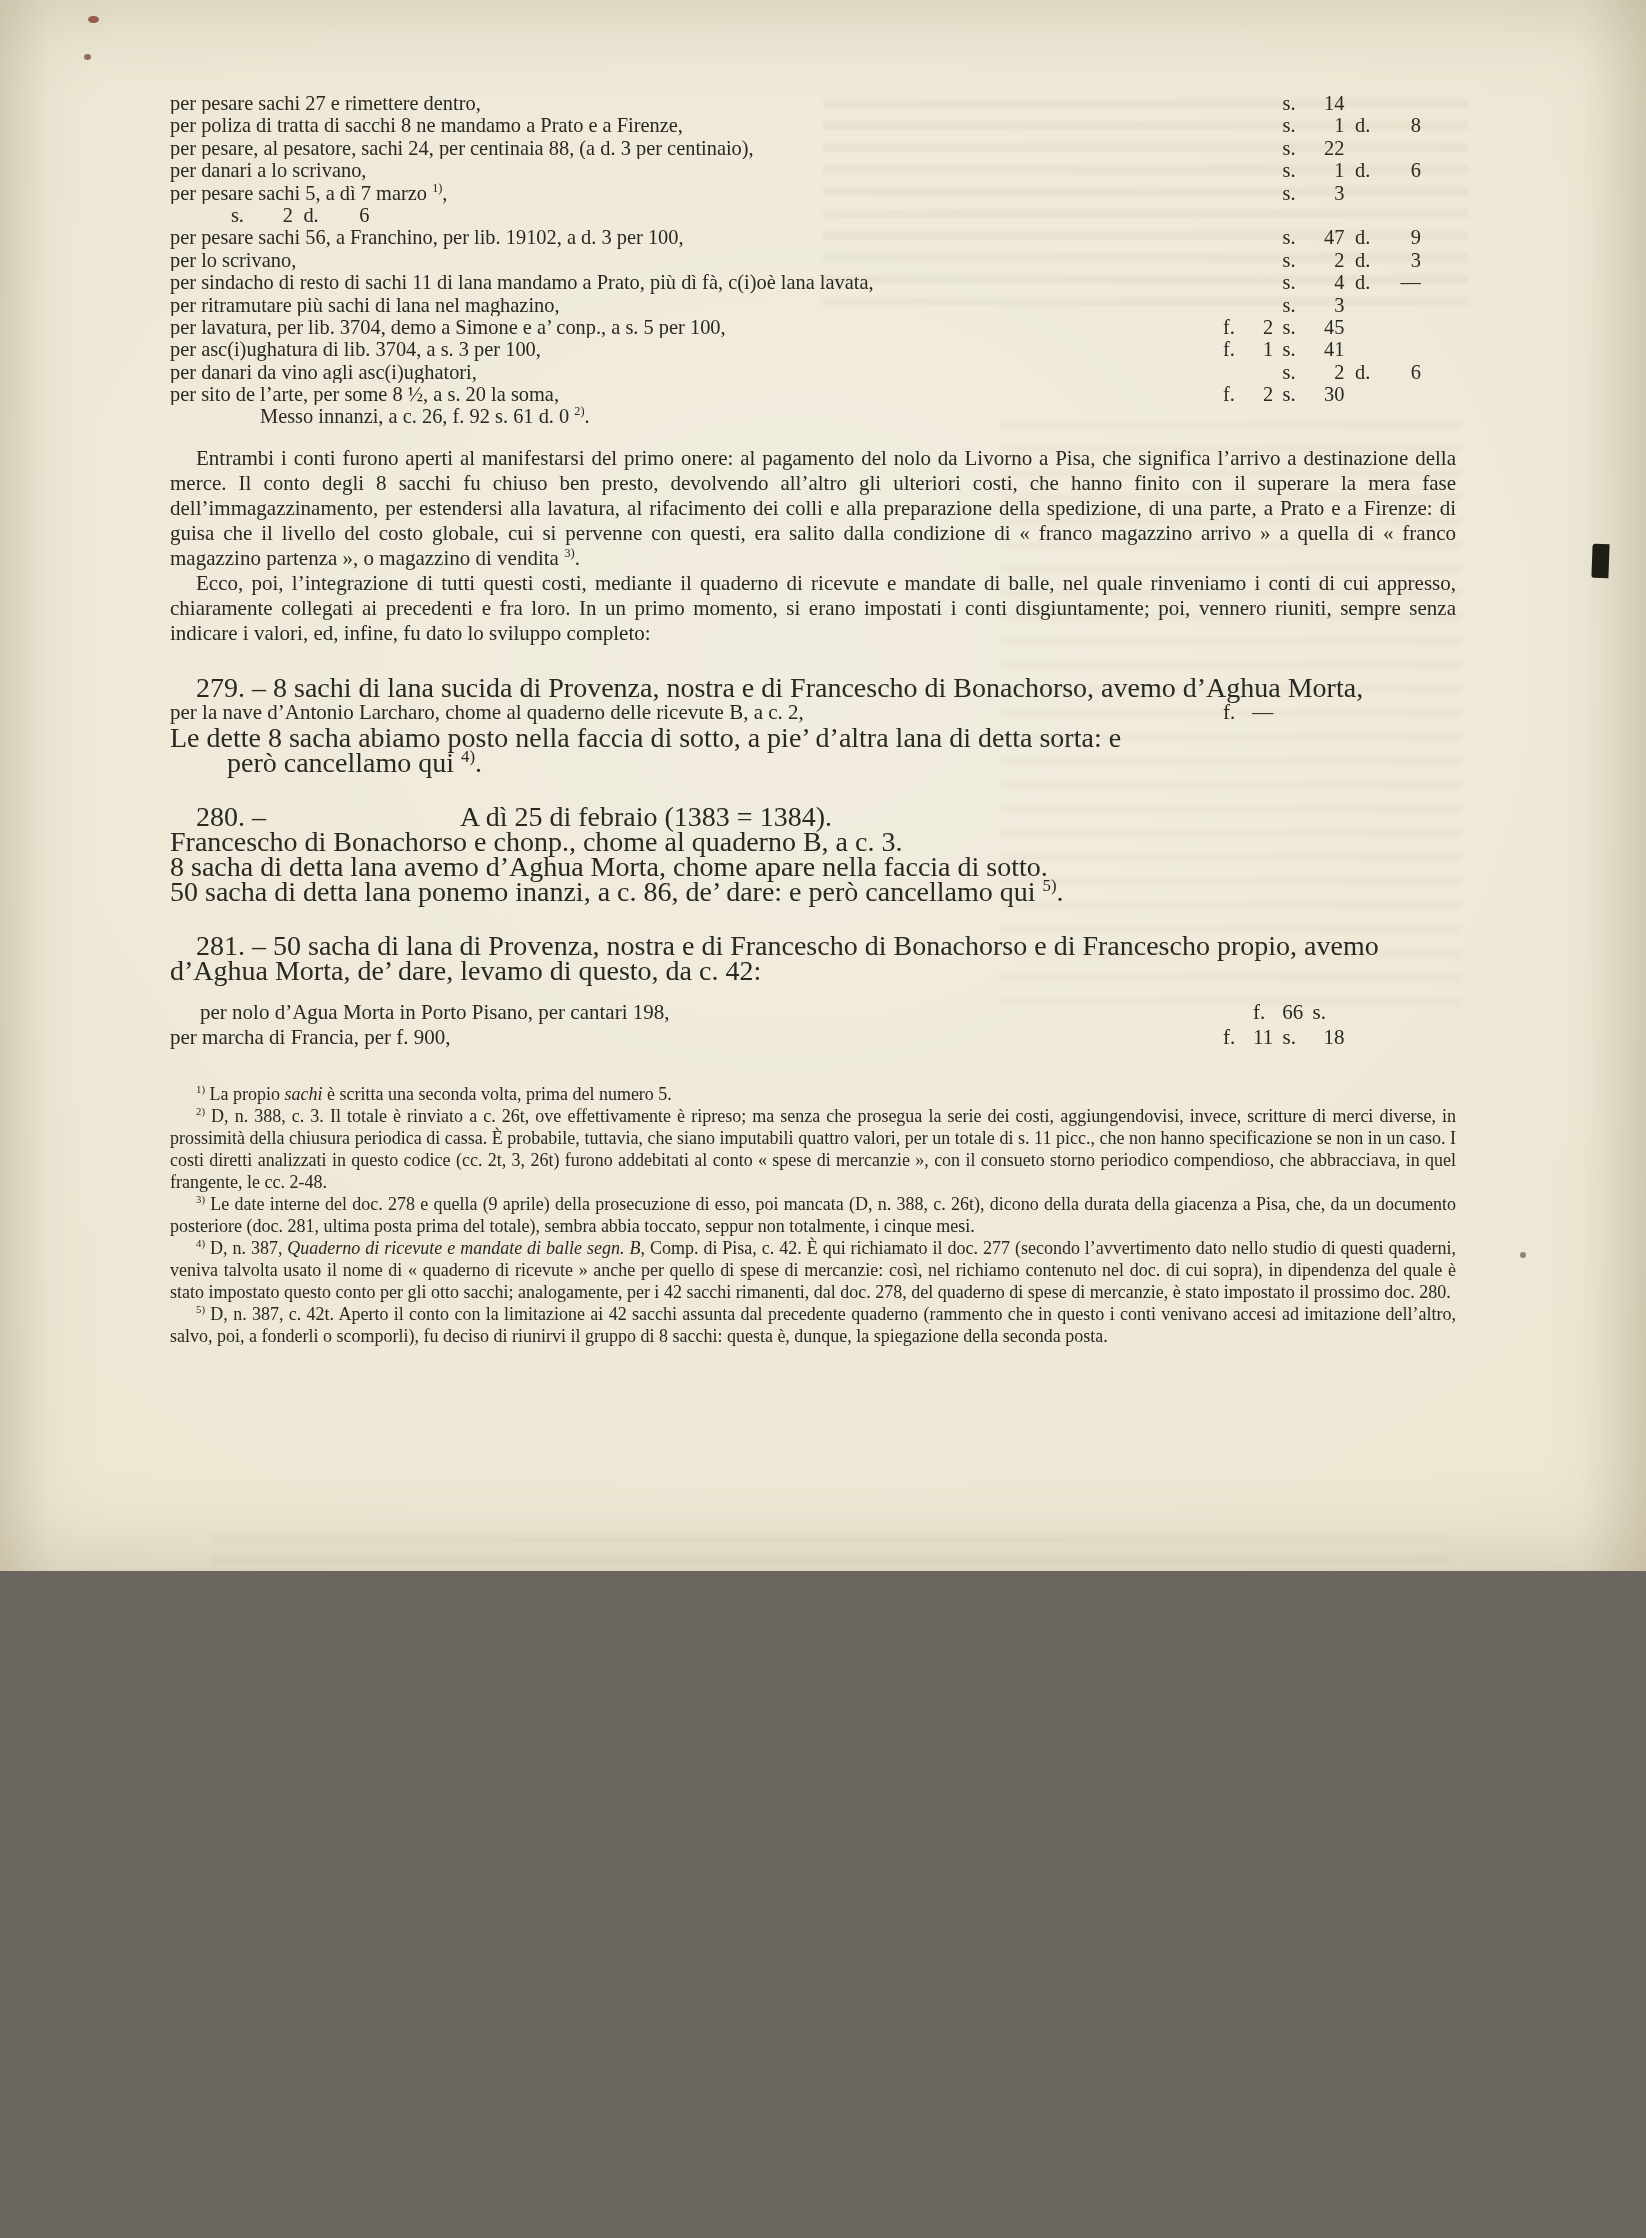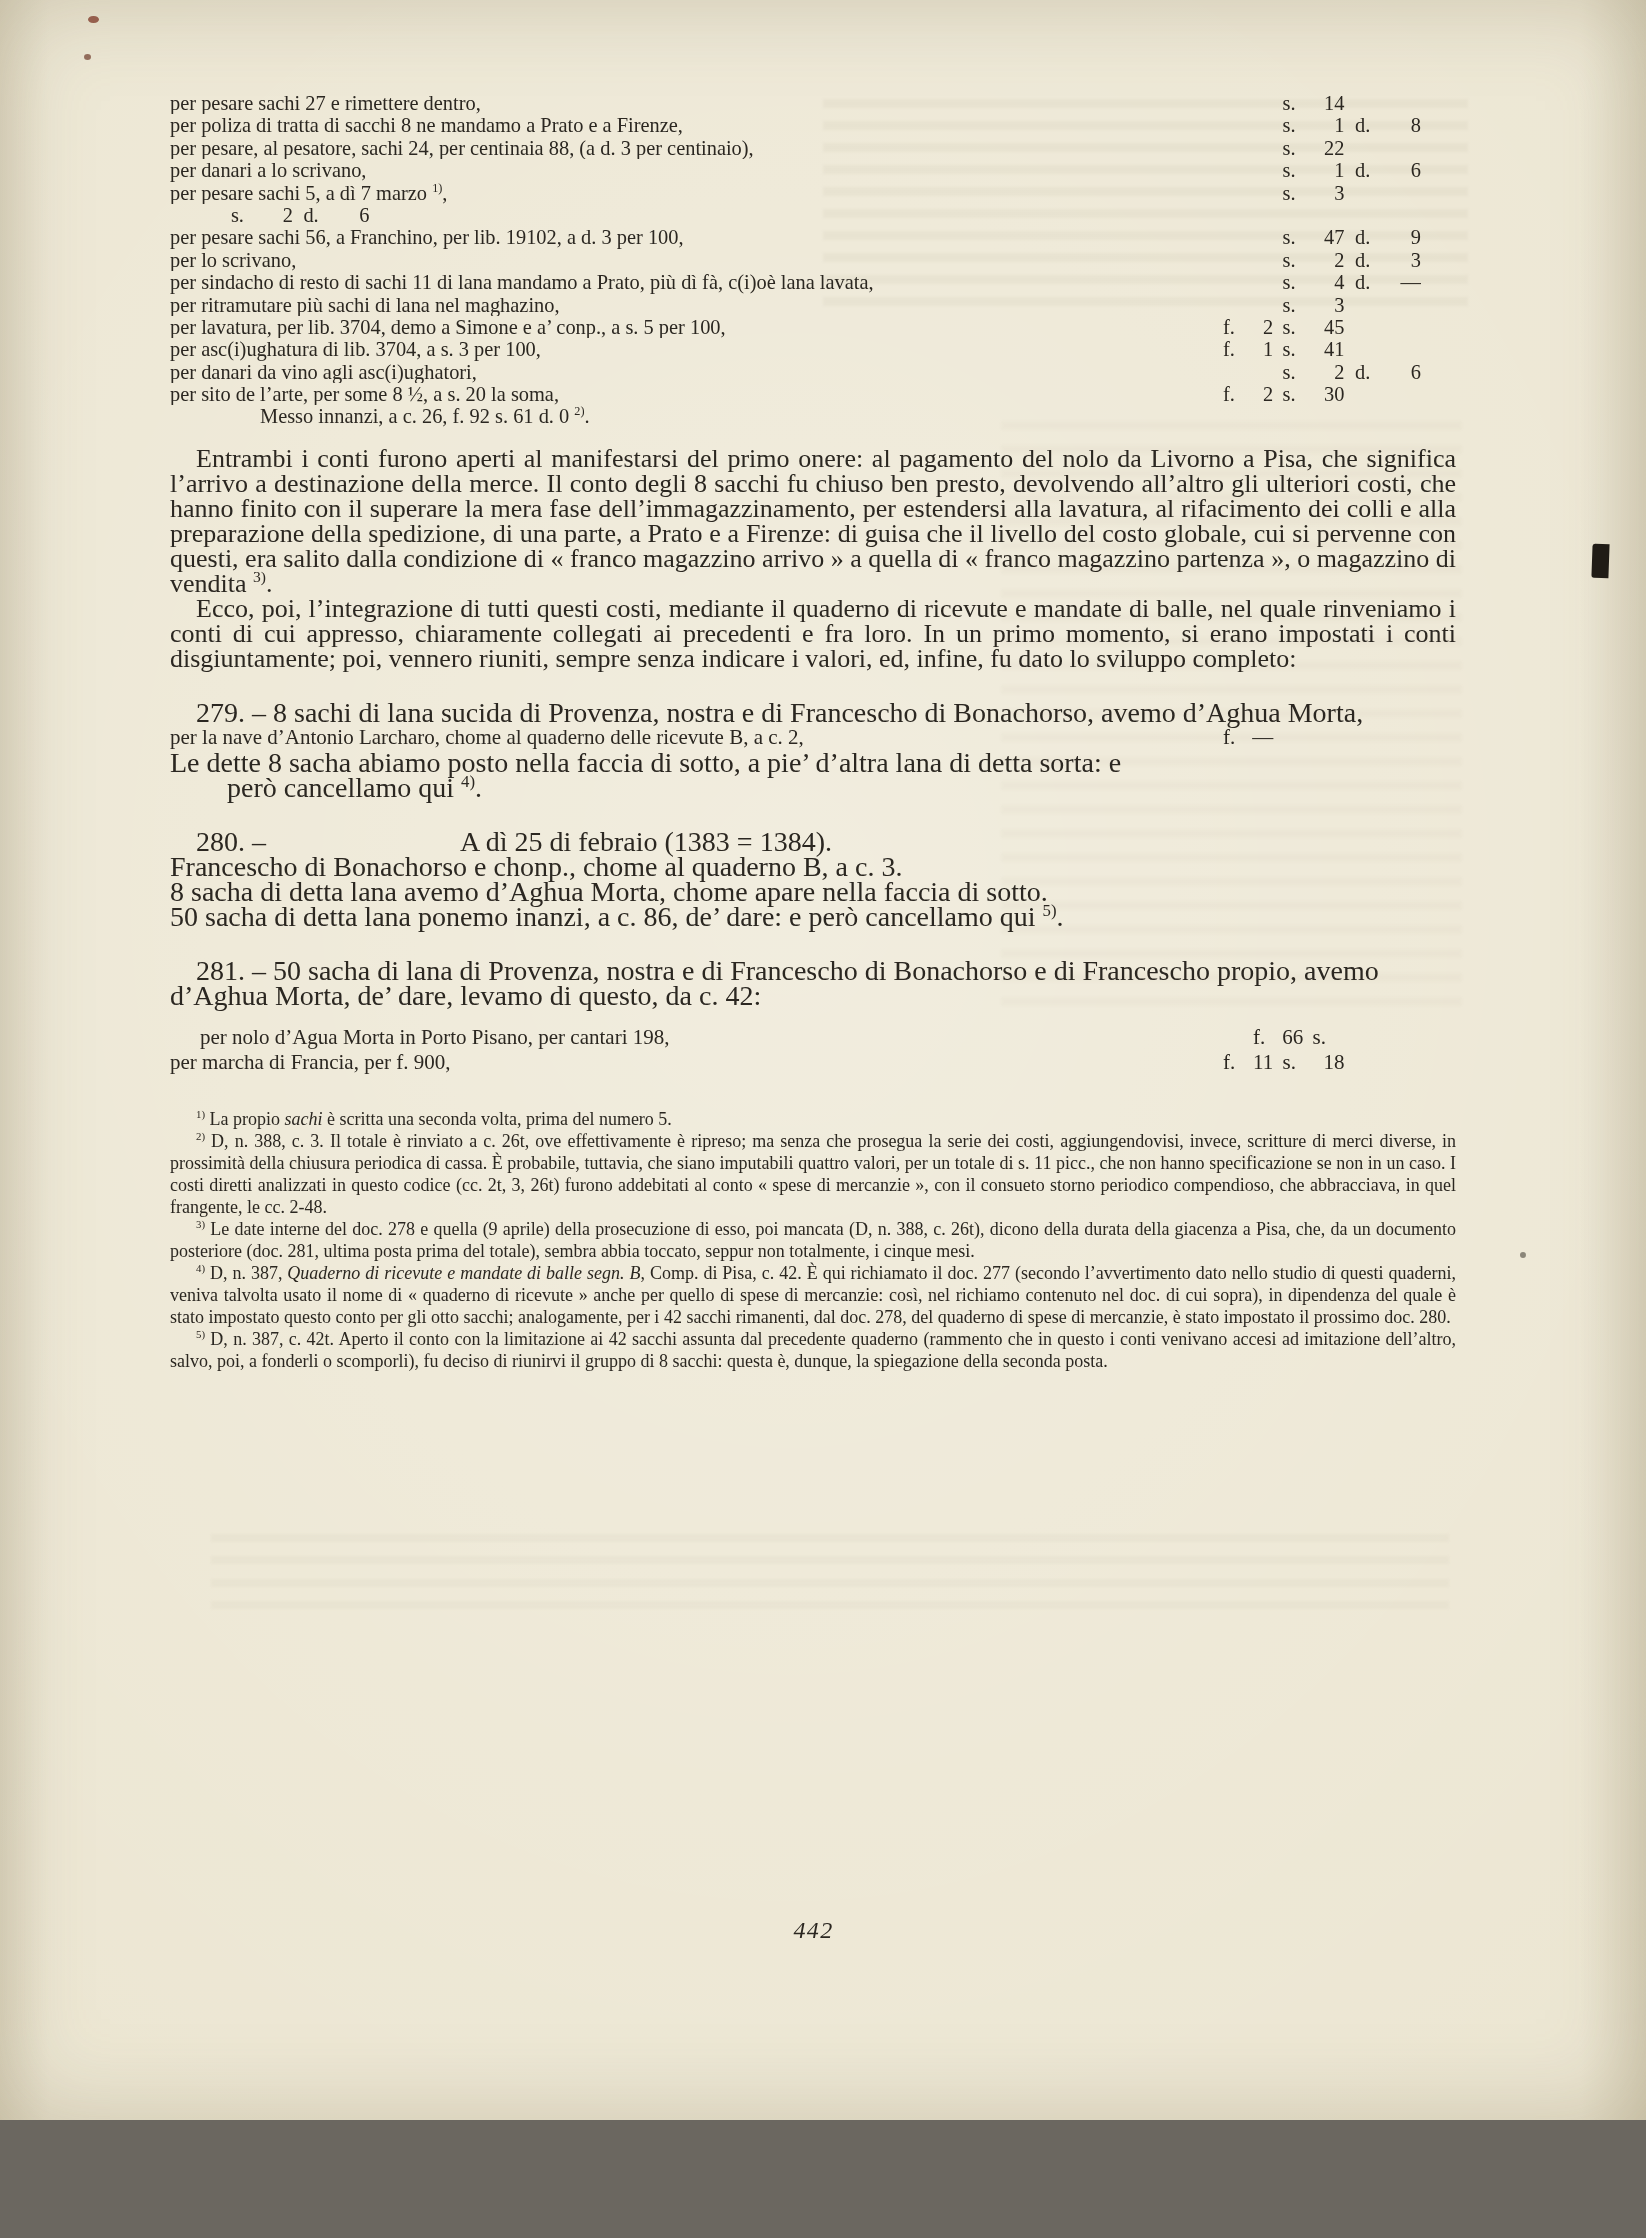--- a/index.html
+++ b/index.html
@@ -2,21 +2,21 @@
 <html lang="it" style="font-size:10.5px"><head>
 <meta charset="utf-8">
 <title>Scanned book page 442</title>
 <style>
   html, body { margin: 0; padding: 0; }
   body { background: #6b6760; font-family: "Liberation Serif", "DejaVu Serif", serif; }
 
   .page {
     position: relative;
     width: 1646px;
-    height: 2120px;
+    height: 1571px;
     margin: 0 auto;
     overflow: hidden;
     color: #2b2721;
     background:
       radial-gradient(ellipse 130% 120% at 48% 42%, rgba(255,255,255,.28), rgba(255,255,255,0) 62%),
       linear-gradient(90deg, #e0d9c3 0, #ece6d2 3%, #ece6d2 96%, #ddd6bf 100%),
       #ece6d2;
     box-shadow: inset 0 0 92px rgba(120,105,70,.28);
   }
 
@@ -29,21 +29,21 @@
   .f-lab { width: 22.4px; text-align: left; padding-left: 1.3px; }
   .f-val { width: 28px; }
   .s-lab { width: 26px; text-align: left; padding-left: 9.2px; }
   .s-val { width: 36px; }
   .d-lab { width: 29px; text-align: left; padding-left: 10.5px; }
   .d-val { width: 37px; }
 
   .carry { margin-left: 90px; height: 22.4px; line-height: 22.4px; font-size: 20.4px; white-space: nowrap; }
 
   .paras { margin-top: 18.4px; }
-  .bodypara { font-size: 26px; line-height: 25px; text-align: justify; text-indent: 26px; margin: 0; }
+  .bodypara { font-size: 21px; line-height: 25px; text-align: justify; text-indent: 26px; margin: 0; }
 
   .doc { margin-top: 29px; }
   .dline { font-size: 28px; line-height: 25px; }
   .indent1 { padding-left: 26px; }
   .indent2 { padding-left: 57px; }
   .heading { position: relative; }
   .docnum { padding-left: 26px; }
   .docdate { position: absolute; left: 290px; }
   .doc .lrow { font-size: 21px; height: 25px; line-height: 25px; }
   .gap-top { margin-top: 17px; margin-left: 30px; }

